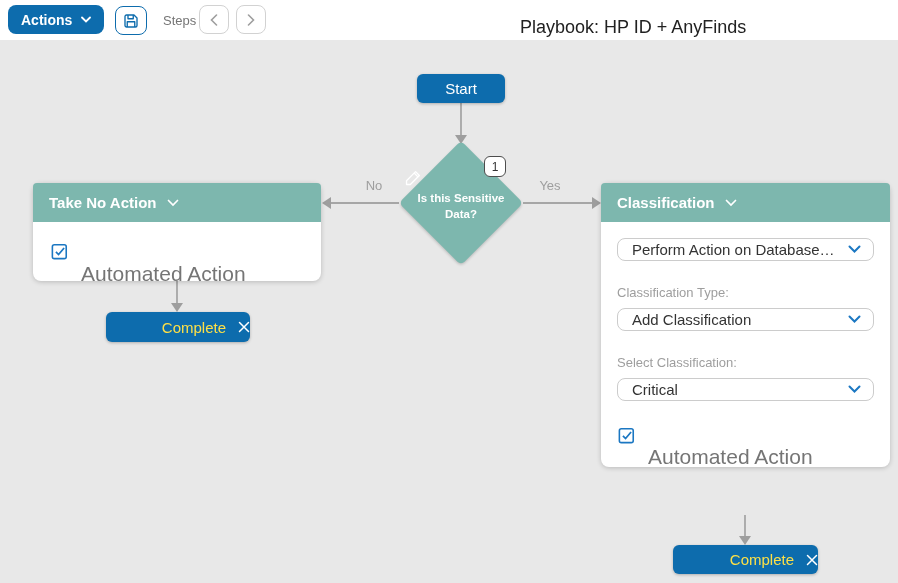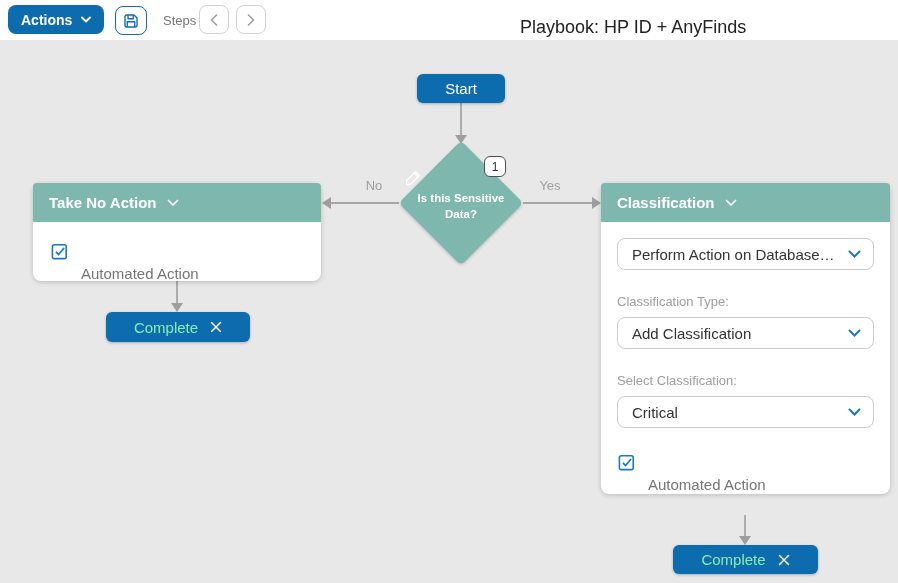--- a/index.html
+++ b/index.html
@@ -51,32 +51,32 @@
   .edge-label.no{left:354px;} .edge-label.yes{left:530px;}
 
   .card{position:absolute;background:#fff;border-radius:8px;box-shadow:0 1px 5px rgba(0,0,0,.2);}
   .card-no{left:33px;top:143px;width:288px;}
   .card-yes{left:601px;top:143px;width:289px;}
   .card-header{height:39px;background:var(--teal);border-radius:4px 4px 0 0;display:flex;
     align-items:center;gap:10px;padding:0 16px;color:#fff;font-size:15px;font-weight:700;cursor:pointer;}
   .card-body-no{height:59px;display:flex;align-items:center;gap:12px;padding:0 17px;}
   .card-body-yes{padding:16px 16px 8px;}
   .checkbox-row{display:flex;align-items:center;gap:12px;cursor:pointer;}
-  .checkbox-row .cb-label{font-size:15px;color:var(--text-gray);margin-top:44px;}
+  .checkbox-row .cb-label{font-size:21px;color:var(--text-gray);margin-top:44px;}
 
   .field{margin-bottom:24px;}
   .field-label{font-size:13px;line-height:15px;color:var(--label-gray);margin:2px 0 8px;}
-  .select{width:100%;height:32px;background:#fff;border:1px solid #ccc;border-radius:8px;
+  .select{width:100%;height:23px;background:#fff;border:1px solid #ccc;border-radius:8px;
     display:flex;align-items:center;justify-content:space-between;padding:0 12px 0 14px;
     font-family:inherit;font-size:15px;color:#333;cursor:pointer;}
   .select .select-value{white-space:nowrap;overflow:hidden;text-overflow:ellipsis;}
   .cb-row-yes{margin-top:4px;height:20px;margin-bottom:14px;}
 
-  .btn-complete{position:absolute;height:30px;background:var(--blue);color:#86efac;border:none;
-    border-radius:6px;display:flex;align-items:center;justify-content:center;gap:12px;
+  .btn-complete{position:absolute;height:30px;background:var(--blue);color:#fde047;border:none;
+    border-radius:6px;display:flex;align-items:center;justify-content:flex-end;gap:12px;
     font-family:inherit;font-size:15px;font-weight:500;box-shadow:0 1px 3px rgba(0,0,0,.25);cursor:pointer;}
   .complete-no{left:106px;top:272px;width:144px;}
   .complete-yes{left:673px;top:505px;width:145px;height:29px;}
 
   svg{display:block;}
 </style>
 </head>
 <body>
 
 <div class="toolbar">

